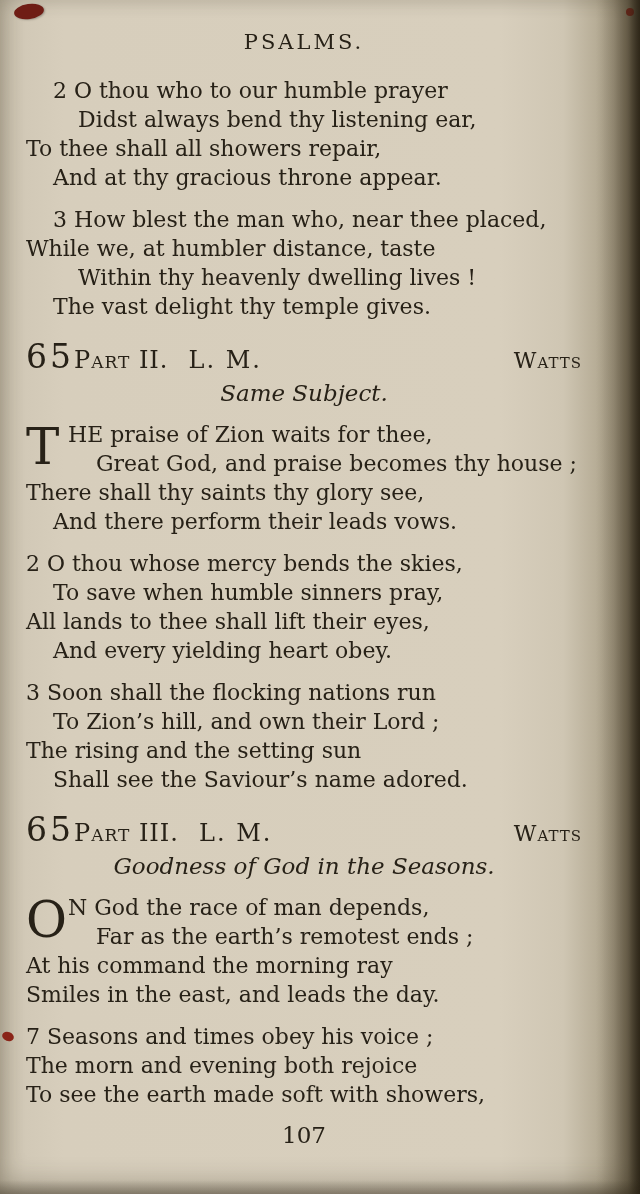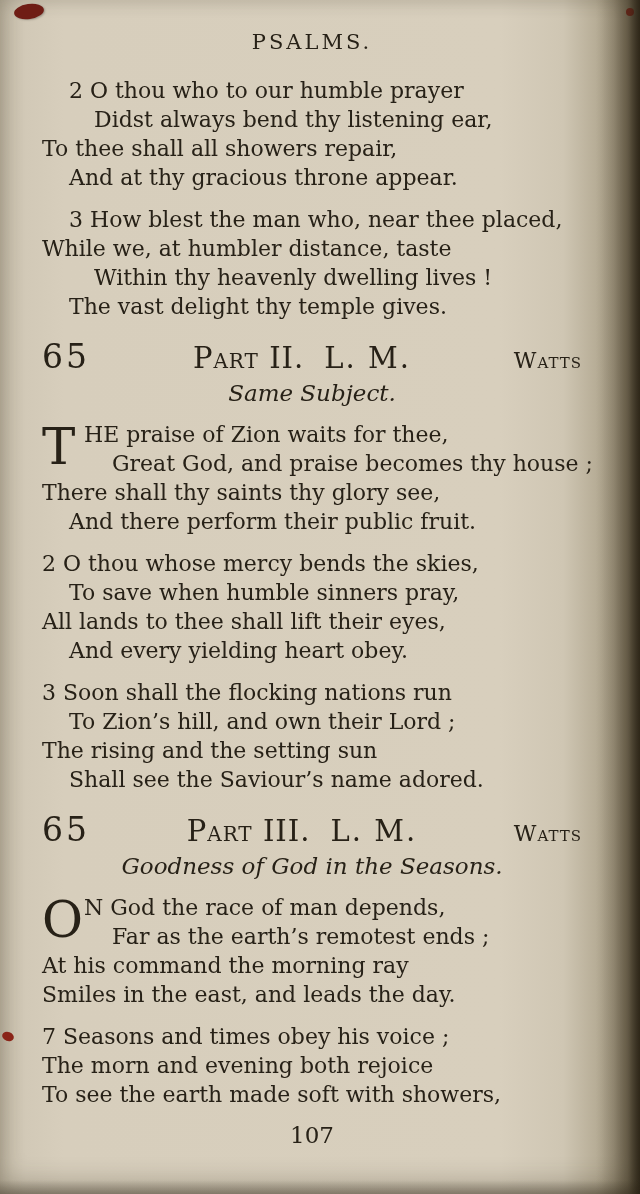--- a/index.html
+++ b/index.html
@@ -23,21 +23,21 @@
   .bottom-shade{
     position:absolute;left:0;right:0;bottom:0;height:14px;
     background:linear-gradient(180deg,rgba(40,32,18,0) 0%,rgba(40,32,18,0.35) 100%);
     pointer-events:none;
   }
   .mark{position:absolute;border-radius:50%;}
   .mark-top{left:14px;top:4px;width:30px;height:15px;background:#6f1d15;transform:rotate(-8deg);box-shadow:1px 1px 2px rgba(0,0,0,0.25);}
   .mark-left{left:2px;top:1032px;width:12px;height:9px;background:#8a2418;transform:rotate(20deg);}
   .mark-topright{right:6px;top:8px;width:8px;height:8px;background:#7a2014;}
 
-  .content{position:absolute;left:42px;right:58px;top:0;}
+  .content{position:absolute;left:26px;right:58px;top:0;}
 
   .running-head{
     margin-top:30px;margin-bottom:22px;
     text-align:center;font-size:21px;letter-spacing:3px;
   }
   .stanza{position:relative;margin-bottom:13px;}
   .line{font-size:22px;line-height:29px;white-space:nowrap;}
   .i0{padding-left:0;}
   .i1{padding-left:27px;}
   .i2{padding-left:52px;}
@@ -45,21 +45,21 @@
   .dcl2{padding-left:70px;}
   .dropcap{
     position:absolute;left:0;top:-1px;
     font-size:50px;line-height:56px;
   }
   .hymn-head{
     display:flex;align-items:baseline;justify-content:space-between;
     margin-top:16px;margin-bottom:4px;
   }
   .hymn-number{font-size:33px;letter-spacing:3px;}
-  .hymn-mid{flex:1;text-align:center;font-size:29px;}
+  .hymn-mid{flex:1;text-align:left;font-size:24px;}
   .sc{font-variant:small-caps;letter-spacing:1px;}
   .hymn-meter{margin-left:20px;letter-spacing:2px;}
   .hymn-author{font-size:22px;}
   .subtitle{
     text-align:center;font-style:italic;font-size:23px;
     margin-bottom:14px;margin-top:0;
   }
   .page-number{
     text-align:center;font-size:23px;margin-top:2px;
   }
@@ -97,21 +97,21 @@
       </span>
       <span class="hymn-author sc">Watts</span>
     </div>
     <div class="subtitle">Same Subject.</div>
 
     <div class="stanza">
       <span class="dropcap">T</span>
       <div class="line dcl1">HE praise of Zion waits for thee,</div>
       <div class="line dcl2">Great God, and praise becomes thy house ;</div>
       <div class="line i0">There shall thy saints thy glory see,</div>
-      <div class="line i1">And there perform their public fruit.</div>
+      <div class="line i1">And there perform their leads vows.</div>
     </div>
 
     <div class="stanza">
       <div class="line i0">2 O thou whose mercy bends the skies,</div>
       <div class="line i1">To save when humble sinners pray,</div>
       <div class="line i0">All lands to thee shall lift their eyes,</div>
       <div class="line i1">And every yielding heart obey.</div>
     </div>
 
     <div class="stanza">

